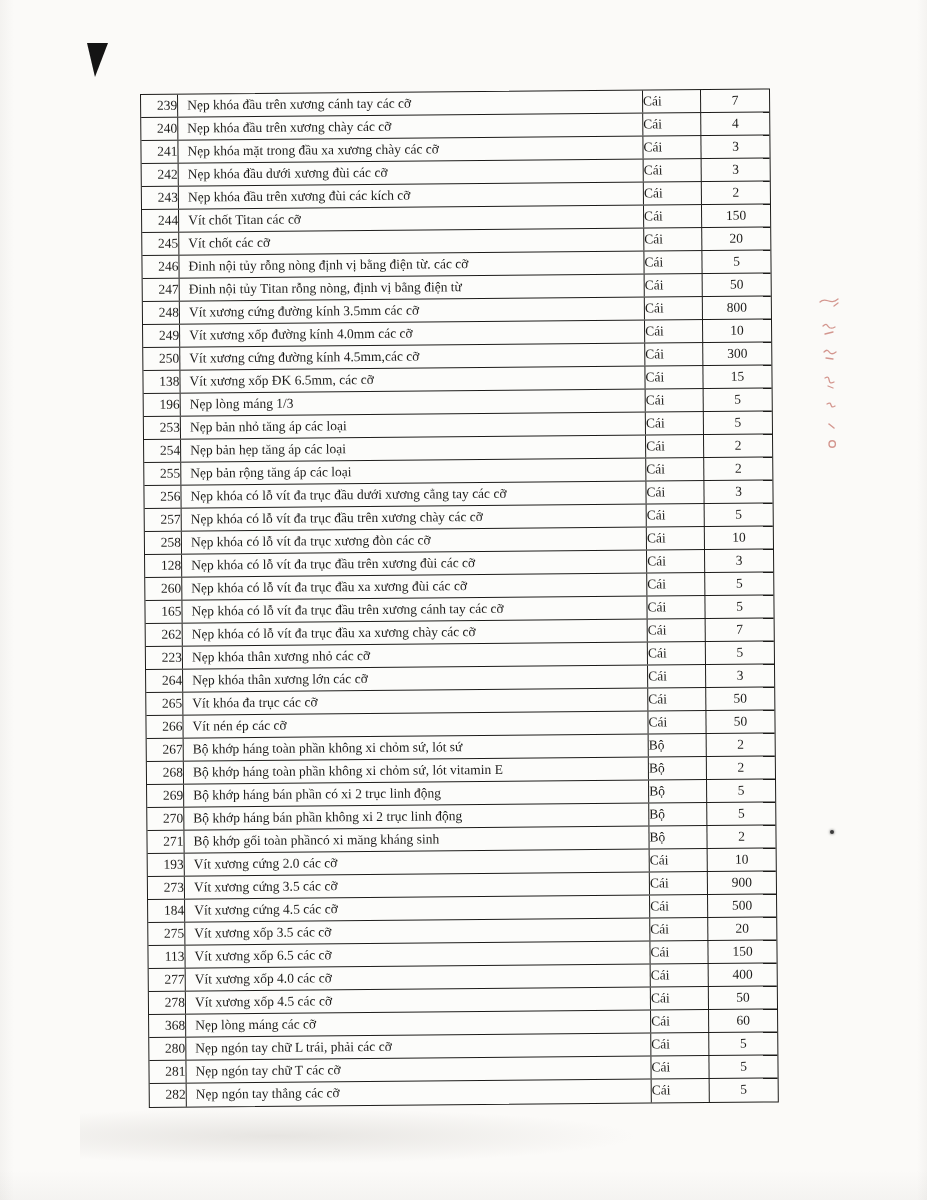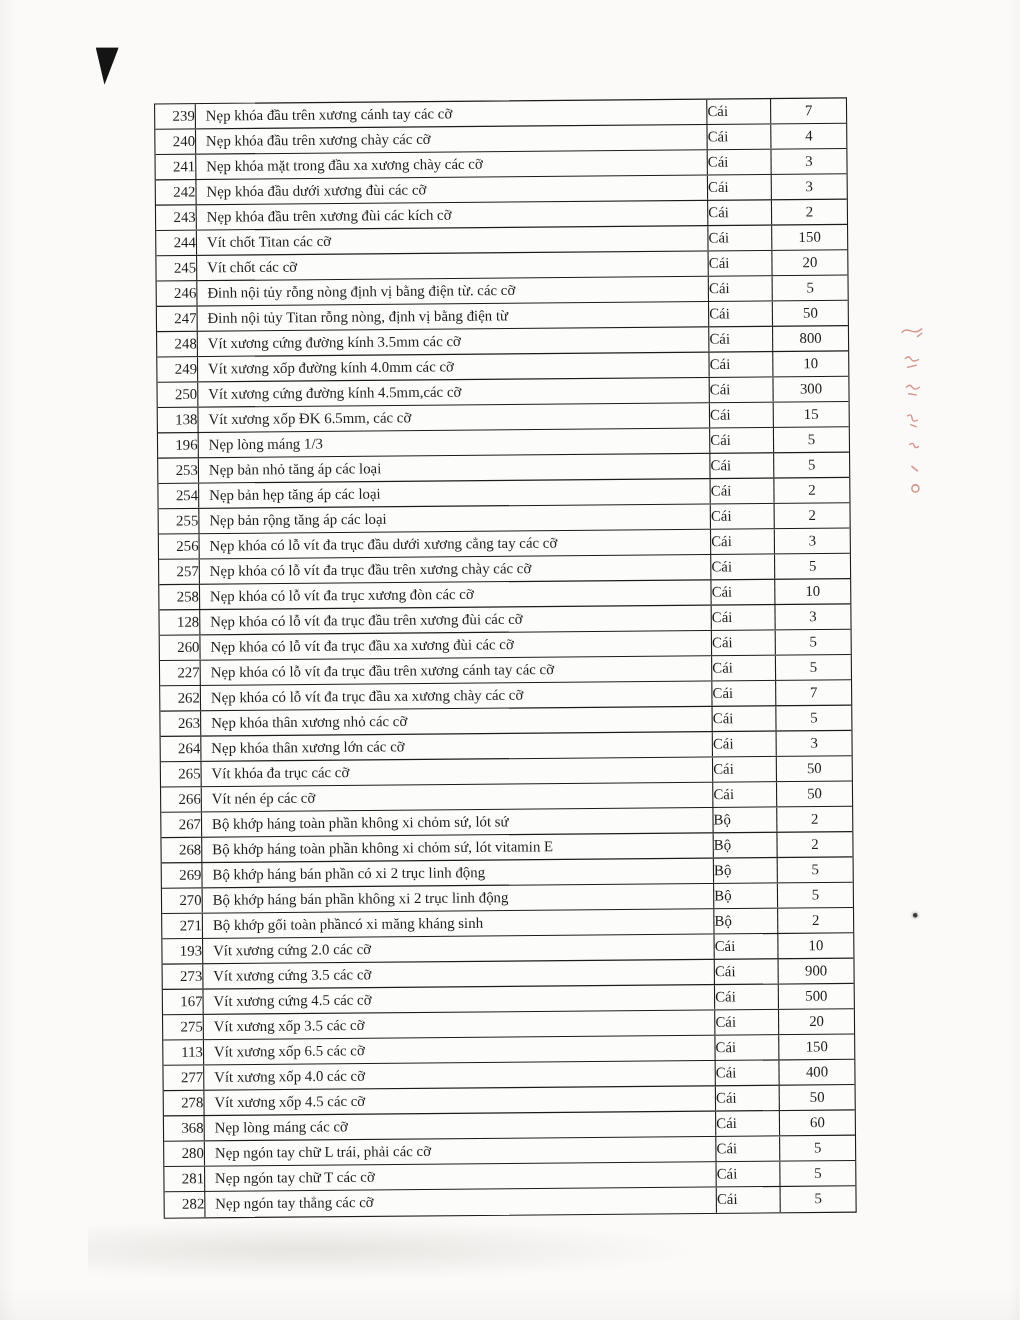--- a/index.html
+++ b/index.html
@@ -229,33 +229,33 @@
     <div class="cell c-unit">Cái</div>
     <div class="cell c-qty">3</div>
   </div>
       <div class="row">
     <div class="cell c-no">260</div>
     <div class="cell c-desc">Nẹp khóa có lỗ vít đa trục đầu xa xương đùi các cỡ</div>
     <div class="cell c-unit">Cái</div>
     <div class="cell c-qty">5</div>
   </div>
       <div class="row">
-    <div class="cell c-no">227</div>
+    <div class="cell c-no">165</div>
     <div class="cell c-desc">Nẹp khóa có lỗ vít đa trục đầu trên xương cánh tay các cỡ</div>
     <div class="cell c-unit">Cái</div>
     <div class="cell c-qty">5</div>
   </div>
       <div class="row">
     <div class="cell c-no">262</div>
     <div class="cell c-desc">Nẹp khóa có lỗ vít đa trục đầu xa xương chày các  cỡ</div>
     <div class="cell c-unit">Cái</div>
     <div class="cell c-qty">7</div>
   </div>
       <div class="row">
-    <div class="cell c-no">263</div>
+    <div class="cell c-no">223</div>
     <div class="cell c-desc">Nẹp khóa  thân xương nhỏ các  cỡ</div>
     <div class="cell c-unit">Cái</div>
     <div class="cell c-qty">5</div>
   </div>
       <div class="row">
     <div class="cell c-no">264</div>
     <div class="cell c-desc">Nẹp khóa thân xương lớn các cỡ</div>
     <div class="cell c-unit">Cái</div>
     <div class="cell c-qty">3</div>
   </div>
@@ -307,21 +307,21 @@
     <div class="cell c-unit">Cái</div>
     <div class="cell c-qty">10</div>
   </div>
       <div class="row">
     <div class="cell c-no">273</div>
     <div class="cell c-desc">Vít xương cứng 3.5 các cỡ</div>
     <div class="cell c-unit">Cái</div>
     <div class="cell c-qty">900</div>
   </div>
       <div class="row">
-    <div class="cell c-no">167</div>
+    <div class="cell c-no">184</div>
     <div class="cell c-desc">Vít xương cứng 4.5 các cỡ</div>
     <div class="cell c-unit">Cái</div>
     <div class="cell c-qty">500</div>
   </div>
       <div class="row">
     <div class="cell c-no">275</div>
     <div class="cell c-desc">Vít xương xốp 3.5 các cỡ</div>
     <div class="cell c-unit">Cái</div>
     <div class="cell c-qty">20</div>
   </div>

